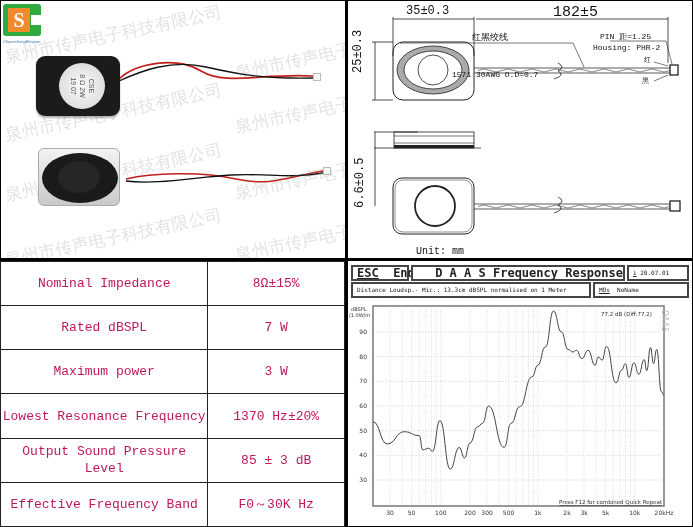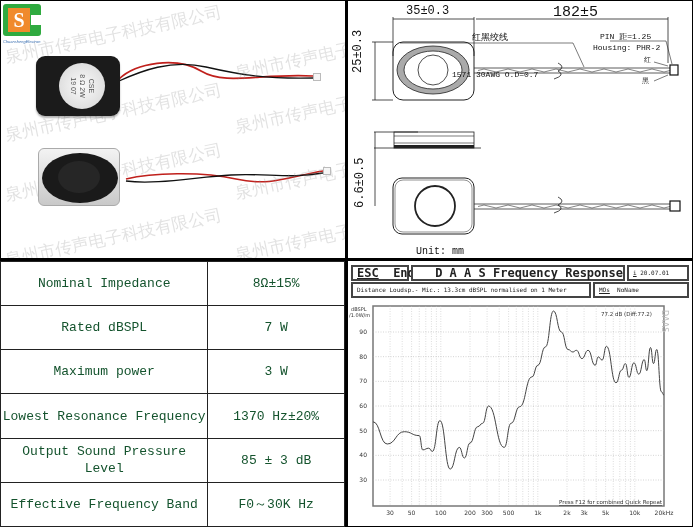--- a/index.html
+++ b/index.html
@@ -22,21 +22,21 @@
   .spk2 .cone { position: absolute; left: 3px; top: 4px; width: 76px; height: 50px; background: #1a1a1a; border-radius: 50%; }
   .spk2 .cone .inner { position: absolute; left: 16px; top: 8px; width: 42px; height: 32px; border-radius: 50%; background: #262626; }
   .conn { position: absolute; width: 8px; height: 8px; background: #f6f6f6; border: 1px solid #bbb; }
 
   
   .drawing { position: absolute; left: 348px; top: 1px; width: 309px; height: 257px; }
   .drawing svg { position: absolute; left: 0; top: 0; }
   .dtext { position: absolute; font-family: "Liberation Mono", monospace; color: #111; white-space: nowrap; }
 
   
-  .spec { position: absolute; left: 0; top: 261px; width: 345px; height: 266px; border-collapse: collapse; font-family: "Liberation Mono", monospace; font-size: 13px; color: #14532d; }
+  .spec { position: absolute; left: 0; top: 261px; width: 345px; height: 266px; border-collapse: collapse; font-family: "Liberation Mono", monospace; font-size: 13px; color: #be185d; }
   .spec td { border: 1px solid #222; text-align: center; vertical-align: middle; height: 44px; line-height: 17px; }
   .spec td.k { width: 208px; }
   .spec td.v { width: 137px; }
 
   
   .fr { position: absolute; left: 348px; top: 261px; width: 344px; height: 265px; background: #fff; }
   .box { position: absolute; border: 2px solid #444; height: 16px; font-family: "DejaVu Sans Mono", monospace; font-size: 6px; line-height: 12px; padding-left: 4px; color: #222; background: #fff; }
   .box.bold { font-weight: bold; font-size: 12px; }
   .fr svg { position: absolute; left: 0; top: 0; }
 </style>

